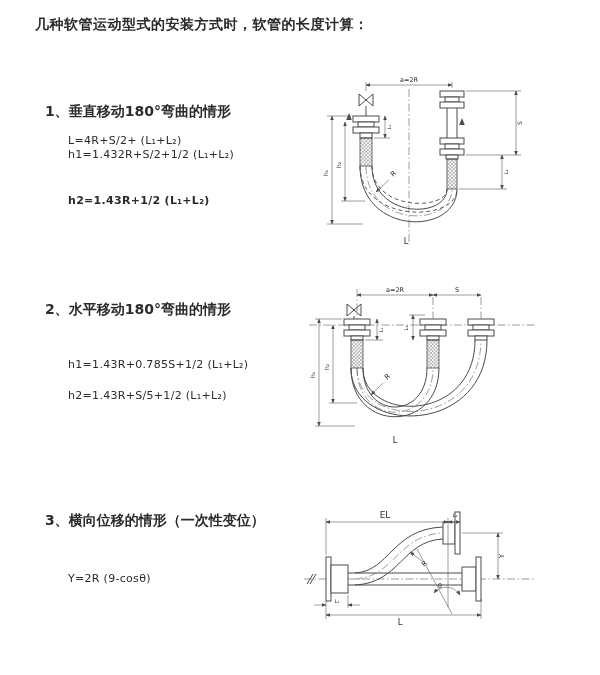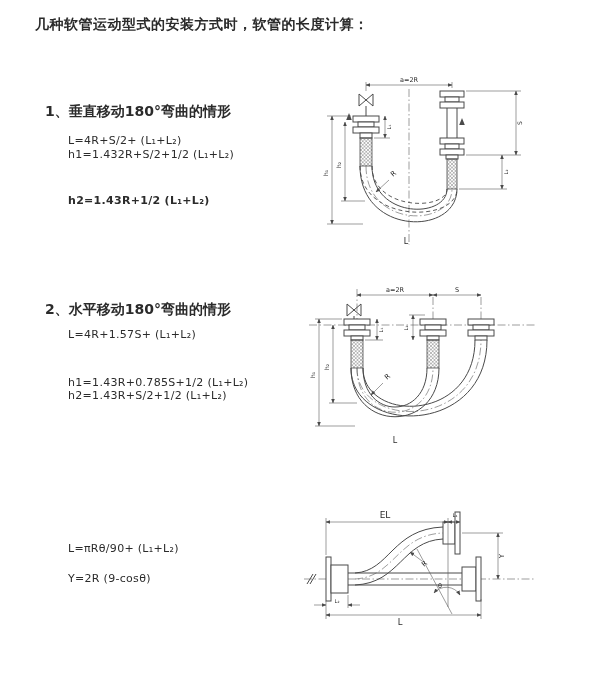--- a/index.html
+++ b/index.html
@@ -24,25 +24,24 @@
 <div class="page">
 
   <div class="title">几种软管运动型式的安装方式时，软管的长度计算：</div>
 
   <div class="sec-head" style="top:103px;">1、垂直移动180°弯曲的情形</div>
   <div class="formula" style="top:134px;">L=4R+S/2+ (L₁+L₂)</div>
   <div class="formula" style="top:148px;">h1=1.432R+S/2+1/2 (L₁+L₂)</div>
   <div class="formula" style="top:194px;font-weight:bold;">h2=1.43R+1/2 (L₁+L₂)</div>
 
   <div class="sec-head" style="top:301px;">2、水平移动180°弯曲的情形</div>
-  <div class="formula" style="top:328px;">L=4R+1.57S+ (L₁+L₂)</div>
-  <div class="formula" style="top:358px;margin-top:18px;">h1=1.43R+0.785S+1/2 (L₁+L₂)</div>
-  <div class="formula" style="top:389px;">h2=1.43R+S/2+1/2 (L₁+L₂)</div>
-
-  <div class="formula" style="top:542px;">L=πRθ/90+ (L₁+L₂)</div>
+  <div class="formula" style="top:358px;">h1=1.43R+0.785S+1/2 (L₁+L₂)</div>
+  <div class="formula" style="top:389px;">h2=1.43R+S/5+1/2 (L₁+L₂)</div>
+
+  <div class="sec-head" style="top:512px;">3、横向位移的情形（一次性变位）</div>
   <div class="formula" style="top:572px;">Y=2R (9-cosθ)</div>
 
   <svg class="diag" style="left:305px;top:73px;" width="250" height="180" viewBox="0 0 250 180">
     <defs>
       <marker id="ar1" viewBox="0 0 10 10" refX="9" refY="5" markerWidth="8" markerHeight="8" orient="auto-start-reverse">
         <path d="M0,1 L10,5 L0,9 z" fill="#4a4a4a"></path>
       </marker>
       <pattern id="braid1" width="3.5" height="3.5" patternUnits="userSpaceOnUse">
         <path d="M0,3.5 L3.5,0 M0,0 L3.5,3.5" stroke="#777" stroke-width="0.5"></path>
       </pattern>

